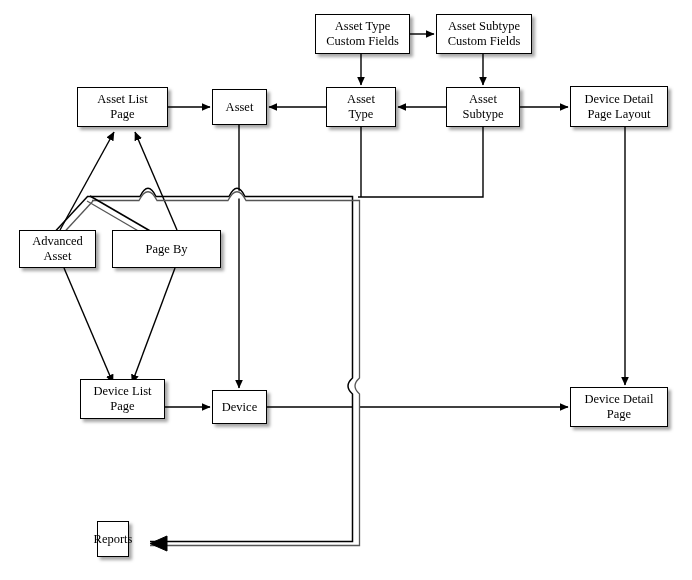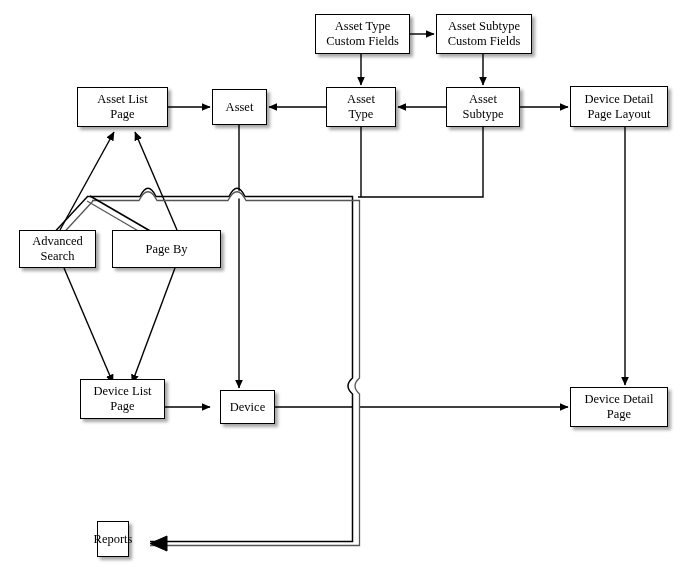--- a/index.html
+++ b/index.html
@@ -157,33 +157,33 @@
 Subtype</span>
   </div>
 
   <div class="node" style="left:570px; top:86px; width:98px; height:41px;">
     <span>Device Detail
 Page Layout</span>
   </div>
 
   <div class="node" style="left:19px; top:230px; width:77px; height:38px;">
     <span>Advanced
-Search</span>
+Asset</span>
   </div>
 
   <div class="node" style="left:112px; top:230px; width:109px; height:38px;">
     <span>Page By</span>
   </div>
 
   <div class="node" style="left:80px; top:379px; width:85px; height:40px;">
     <span>Device List
 Page</span>
   </div>
 
-  <div class="node" style="left:212px; top:390px; width:55px; height:34px;margin-left:8px;">
+  <div class="node" style="left:212px; top:390px; width:55px; height:34px;">
     <span>Device</span>
   </div>
 
   <div class="node" style="left:570px; top:387px; width:98px; height:40px;">
     <span>Device Detail
 Page</span>
   </div>
 
   <div class="node" style="left:97px; top:521px; width:32px; height:36px;">
     <span>Reports</span>

